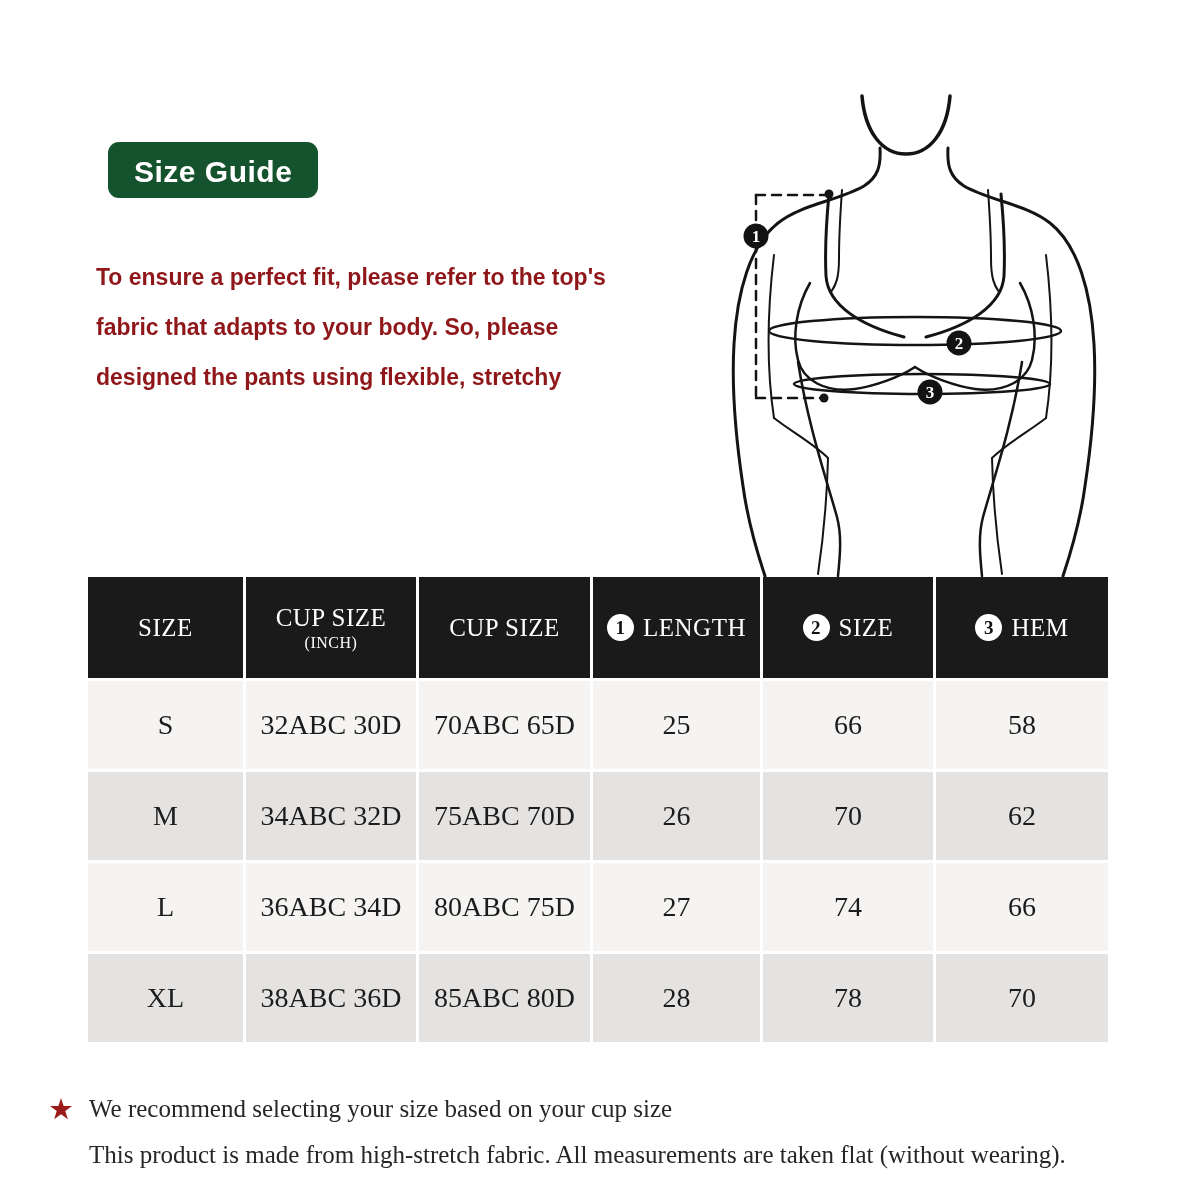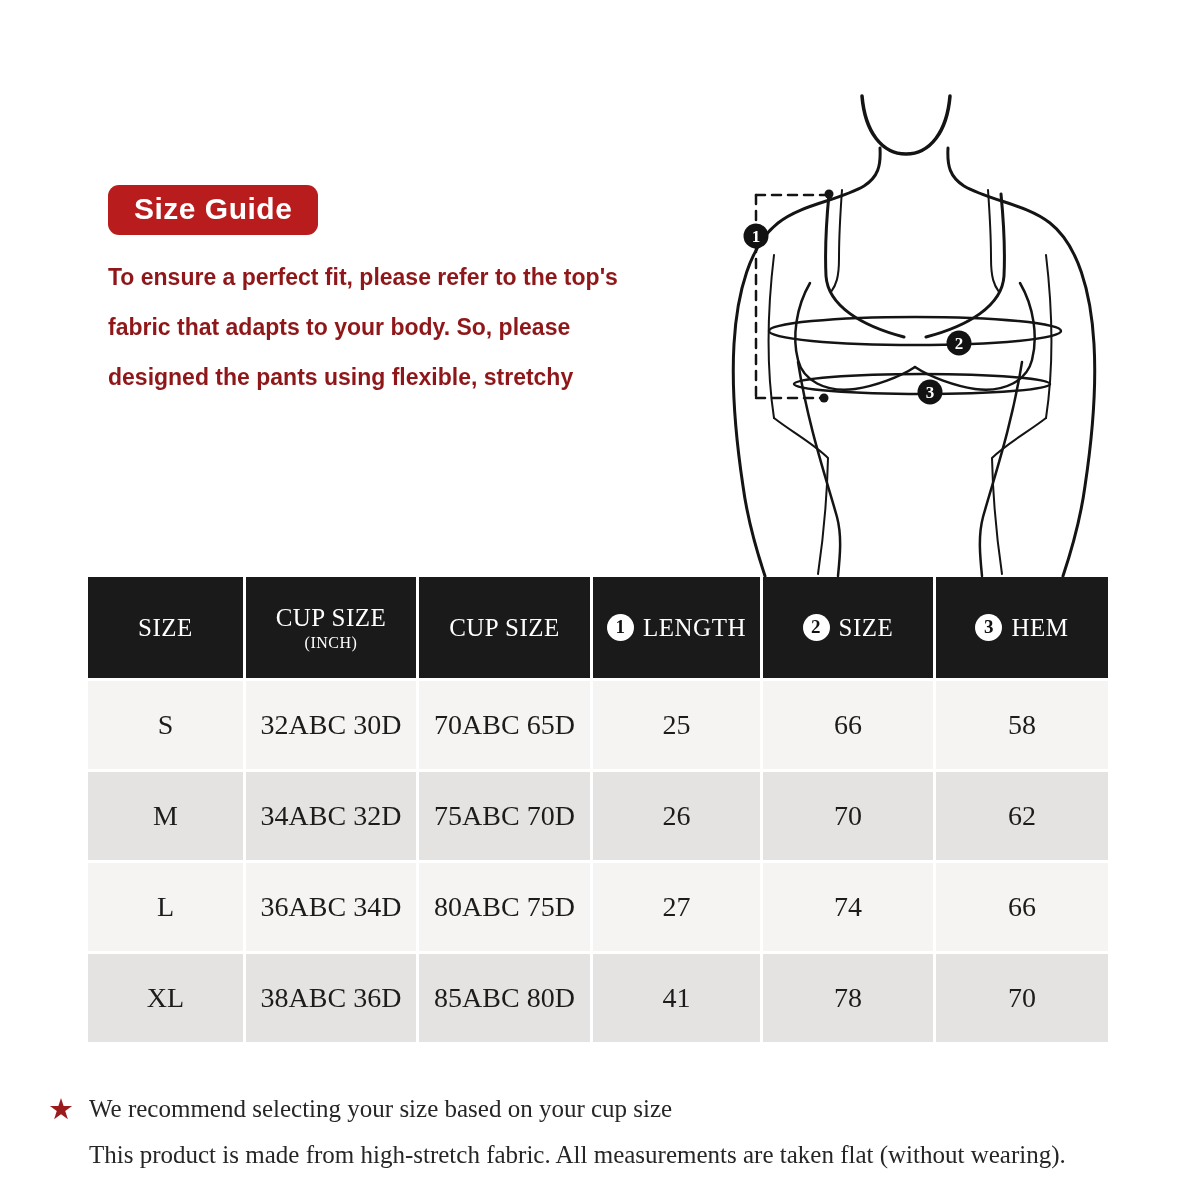--- a/index.html
+++ b/index.html
@@ -2,42 +2,42 @@
 <html><head>
 <meta charset="utf-8">
 <style>
   html,body { margin:0; padding:0; }
   body {
     width:1200px; height:1200px; background:#ffffff; position:relative;
     font-family:"Liberation Sans", sans-serif; overflow:hidden;
   }
   .badge {
     position:absolute; left:108px; top:142px;
-    background:#b91c1c; color:#ffffff;
+    background:#14532d; color:#ffffff;
     font-size:30px; font-weight:bold; letter-spacing:0.5px;
-    padding:7px 26px 9px 26px; border-radius:11px;margin-top:43px;
-  }
-  .intro { position:absolute; left:108px; top:252px; width:600px;
+    padding:13px 26px 9px 26px; border-radius:11px;
+  }
+  .intro { position:absolute; left:96px; top:252px; width:600px;
     color:#8f1719; font-size:23px; font-weight:bold; }
   .intro-line { height:50px; line-height:50px; white-space:nowrap; }
 
   .figure-wrap { position:absolute; left:690px; top:80px; width:440px; height:497px; }
 
   .size-table {
     position:absolute; left:88px; top:577px; width:1020px;
     display:grid; grid-template-columns:155px 170px 171px 167px 170px 172px;
     gap:3px; background:#ffffff;
   }
   .trow { display:contents; }
   .th {
     background:#1a1a1a; color:#ffffff; height:101px;
     display:flex; flex-direction:column; align-items:center; justify-content:center;
     font-family:"Liberation Serif", serif; font-size:25px; letter-spacing:0.5px;
   }
-  .th .hrow { display:flex; }
+  .th .hrow { display:flex; align-items:center; }
   .th .circle {
     width:27px; height:27px; border-radius:50%; background:#ffffff; color:#111111;
     display:inline-flex; align-items:center; justify-content:center;
     font-size:19px; font-weight:bold; margin-right:9px;
     font-family:"Liberation Serif", serif;
   }
   .th .sub { font-size:16px; margin-top:2px; letter-spacing:0.5px; }
   .td {
     height:88px; display:flex; align-items:center; justify-content:center;
     font-family:"Liberation Serif", serif; font-size:28px; color:#1c1c1c;
@@ -182,21 +182,21 @@
       <div class="td">80ABC 75D</div>
       <div class="td">27</div>
       <div class="td">74</div>
       <div class="td">66</div>
     </div>
 
     <div class="trow row-dark">
       <div class="td">XL</div>
       <div class="td">38ABC 36D</div>
       <div class="td">85ABC 80D</div>
-      <div class="td">41</div>
+      <div class="td">28</div>
       <div class="td">78</div>
       <div class="td">70</div>
     </div>
   </div>
 
   <div class="footnote">
     <span class="fn-star">★</span>
     <div class="fn-lines">
       <div>We recommend selecting your size based on your cup size</div>
       <div>This product is made from high-stretch fabric. All measurements are taken flat (without wearing).</div>

